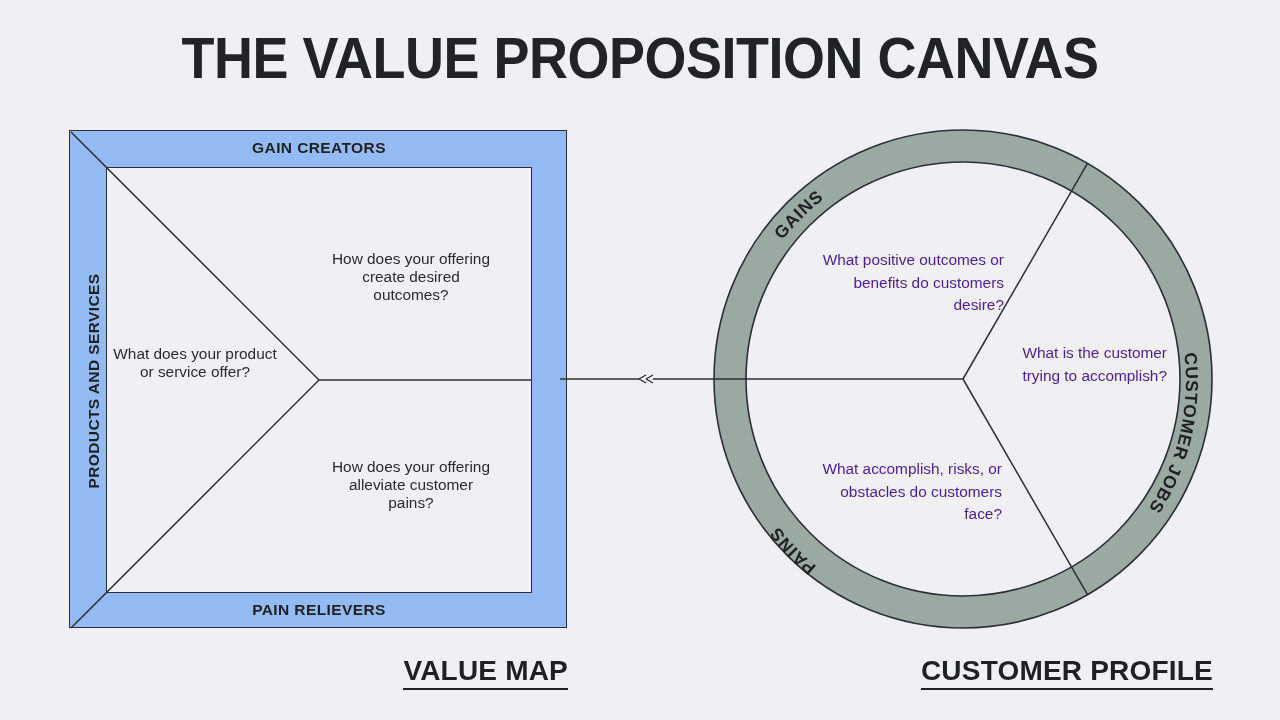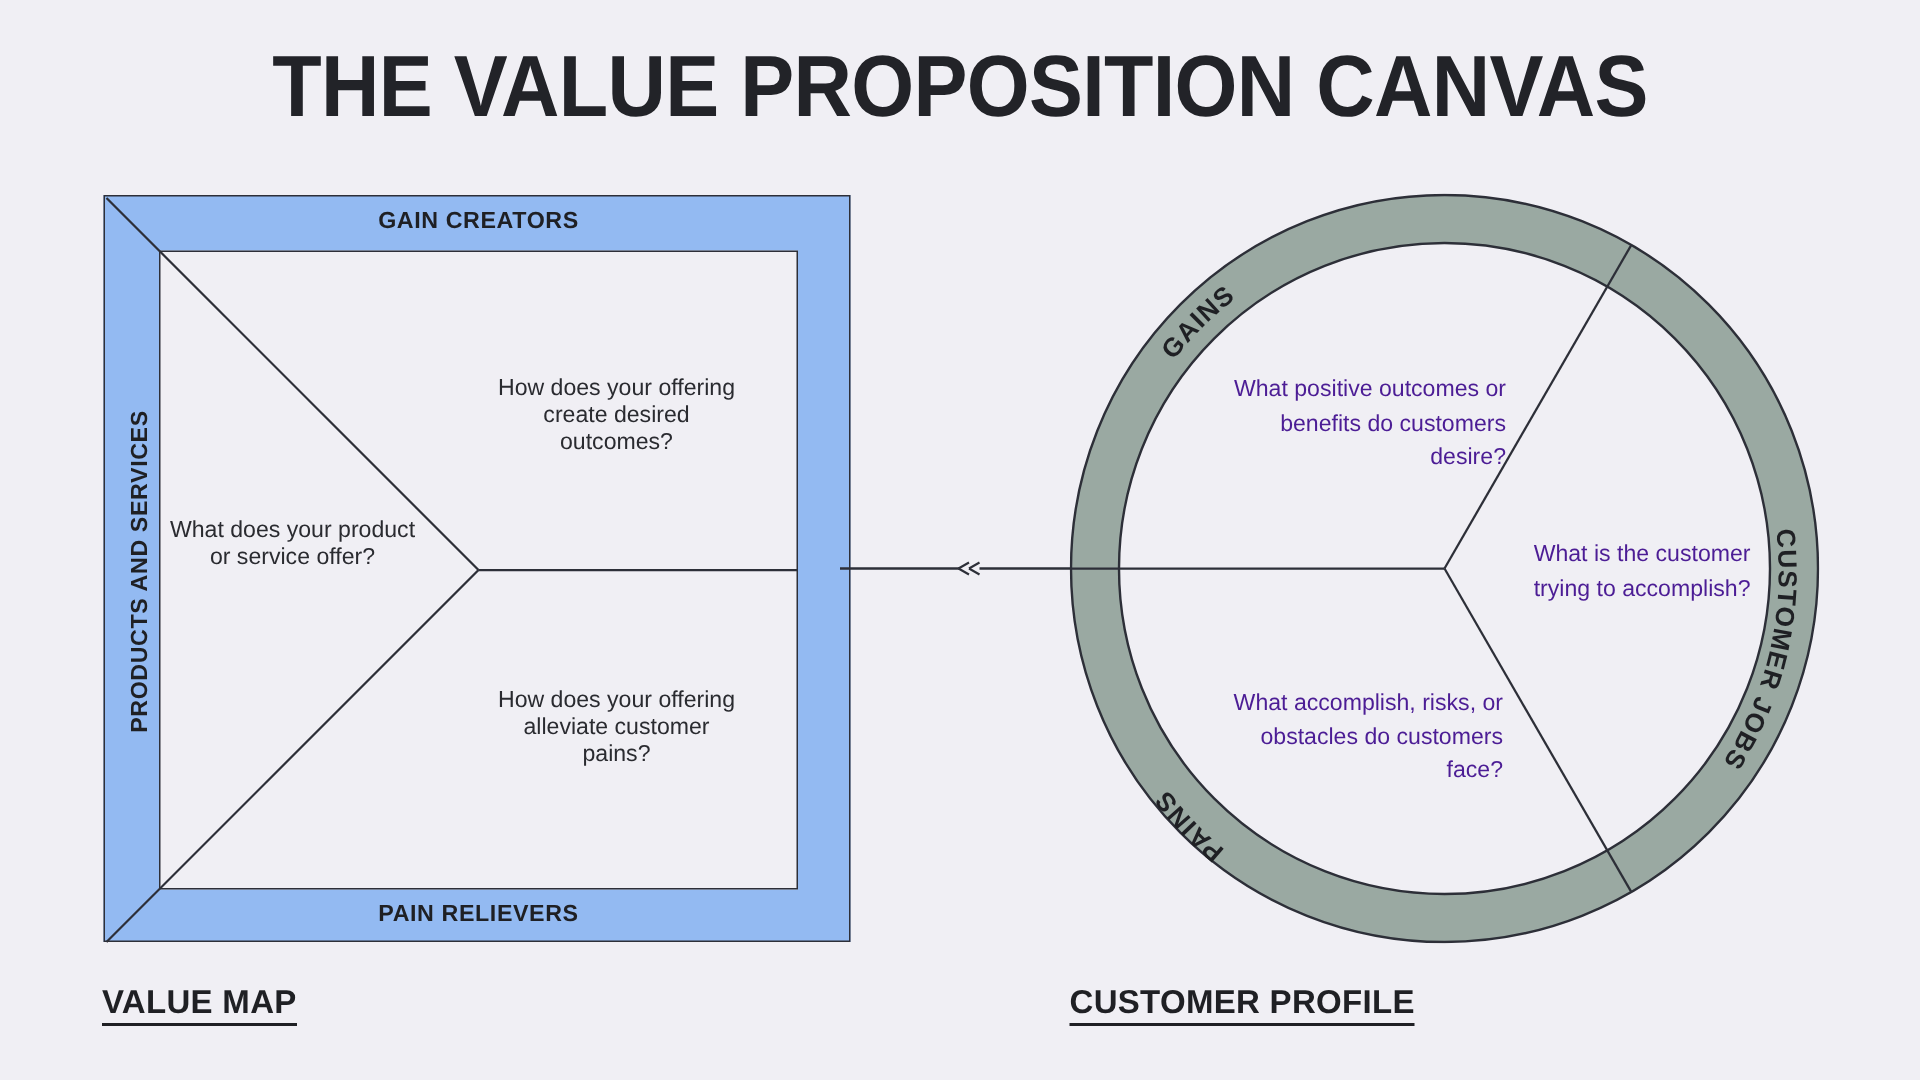--- a/index.html
+++ b/index.html
@@ -121,46 +121,46 @@
     text-align: right;
     color: #4c1d95;
   }
   #cp-text-gains {
     left: 818px;
     top: 249px;
     width: 186px;
   }
   #cp-text-jobs {
     left: 1015px;
-    top: 359px;
+    top: 342px;
     width: 152px;
   }
   #cp-text-pains {
     left: 822px;
     top: 458px;
     width: 180px;
   }
 
   
   #connector-arrow {
     position: absolute;
     left: 560px;
     top: 358px;
     width: 170px;
     height: 42px;
   }
 
   
   .caption {
     position: absolute;
-    font-size: 22px;
+    font-size: 28px;
     font-weight: bold;
     letter-spacing: 0.2px;
     color: #1f2024;
-    text-align: left;
+    text-align: right;
     white-space: nowrap;
   }
   .caption span {
     border-bottom: 2px solid #1f2024;
     padding-bottom: 2px;
   }
   #caption-value-map {
     left: 68px;
     top: 655px;
     width: 500px;

